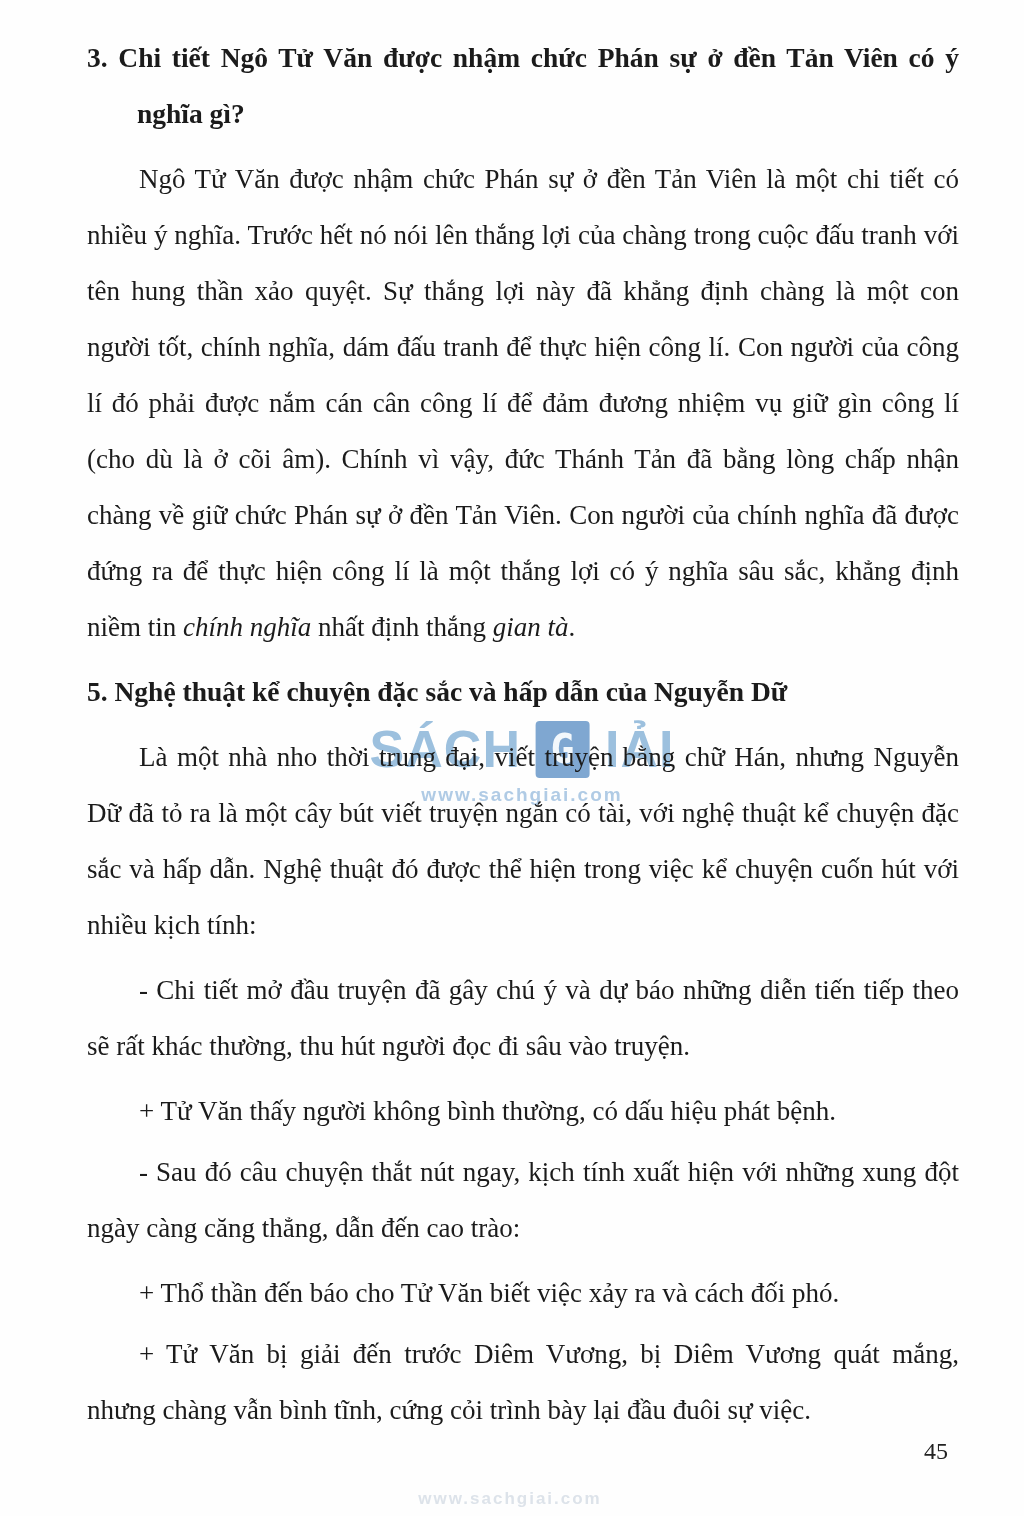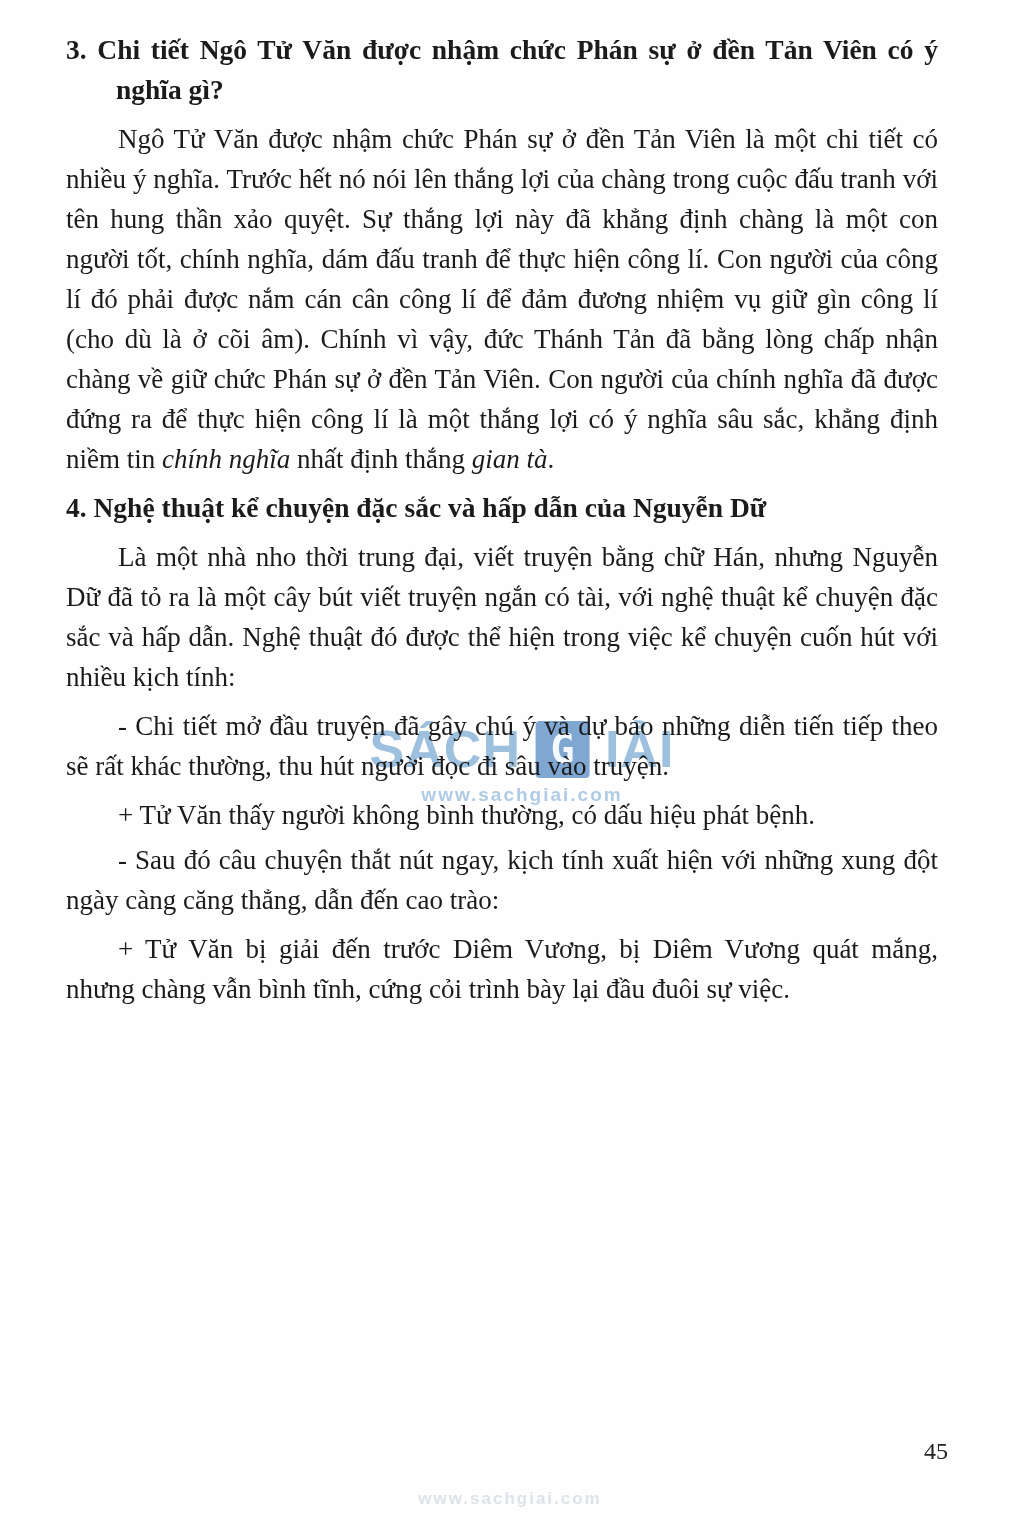--- a/index.html
+++ b/index.html
@@ -51,25 +51,25 @@
   .wm-url {
     margin-top: 6px;
     font-size: 19px;
     font-weight: bold;
     letter-spacing: 2px;
     color: #b0cbe5;
   }
   
   .content {
     position: absolute;
-    left: 66px; top: 30px;
+    left: 87px; top: 30px;
     width: 872px;
     z-index: 1;
     font-size: 27px;
-    line-height: 40px;
+    line-height: 56px;
     text-align: justify;
   }
   .heading {
     font-weight: bold;
     font-size: 27.5px;
     padding-left: 50px;
     text-indent: -50px;
     margin-bottom: 9px;
     text-align: justify;
   }
@@ -114,27 +114,28 @@
     </div>
     <div class="wm-url">www.sachgiai.com</div>
   </div>
 
   <div class="content">
 
     <h3 class="heading">3. Chi tiết Ngô Tử Văn được nhậm chức Phán sự ở đền Tản Viên có ý nghĩa gì?</h3>
 
     <p class="para"><span>Ngô Tử Văn được nhậm chức Phán sự ở đền Tản Viên là một chi tiết có nhiều ý nghĩa. Trước hết nó nói lên thắng lợi của chàng trong cuộc đấu tranh với tên hung thần xảo quyệt. Sự thắng lợi này đã khẳng định chàng là một con người tốt, chính nghĩa, dám đấu tranh để thực hiện công lí. Con người của công lí đó phải được nắm cán cân công lí để đảm đương nhiệm vụ giữ gìn công lí (cho dù là ở cõi âm). Chính vì vậy, đức Thánh Tản đã bằng lòng chấp nhận chàng về giữ chức Phán sự ở đền Tản Viên. Con người của chính nghĩa đã được đứng ra để thực hiện công lí là một thắng lợi có ý nghĩa sâu sắc, khẳng định niềm tin </span><i>chính nghĩa</i><span> nhất định thắng </span><i>gian tà</i><span>.</span></p>
 
-    <h3 class="heading">4. Nghệ thuật kể chuyện đặc sắc và hấp dẫn của Nguyễn Dữ</h3>
+    <h3 class="heading">5. Nghệ thuật kể chuyện đặc sắc và hấp dẫn của Nguyễn Dữ</h3>
 
     <p class="para">Là một nhà nho thời trung đại, viết truyện bằng chữ Hán, nhưng Nguyễn Dữ đã tỏ ra là một cây bút viết truyện ngắn có tài, với nghệ thuật kể chuyện đặc sắc và hấp dẫn. Nghệ thuật đó được thể hiện trong việc kể chuyện cuốn hút với nhiều kịch tính:</p>
 
     <p class="para">- Chi tiết mở đầu truyện đã gây chú ý và dự báo những diễn tiến tiếp theo sẽ rất khác thường, thu hút người đọc đi sâu vào truyện.</p>
     <p class="para plus">+ Tử Văn thấy người không bình thường, có dấu hiệu phát bệnh.</p>
     <p class="para">- Sau đó câu chuyện thắt nút ngay, kịch tính xuất hiện với những xung đột ngày càng căng thẳng, dẫn đến cao trào:</p>
+    <p class="para plus">+ Thổ thần đến báo cho Tử Văn biết việc xảy ra và cách đối phó.</p>
     <p class="para plus">+ Tử Văn bị giải đến trước Diêm Vương, bị Diêm Vương quát mắng, nhưng chàng vẫn bình tĩnh, cứng cỏi trình bày lại đầu đuôi sự việc.</p>
 
   </div>
 
   <div class="page-number">45</div>
   <div class="bottom-watermark">www.sachgiai.com</div>
 
 </div>
 
 </body></html>

